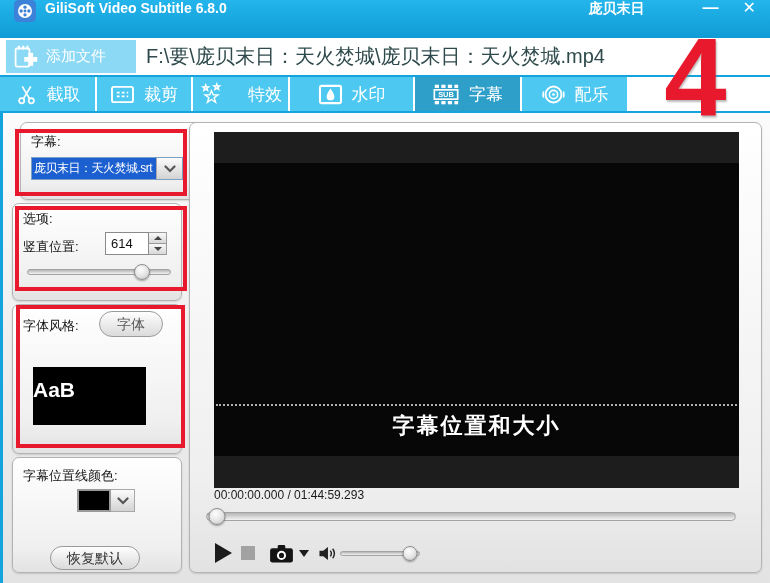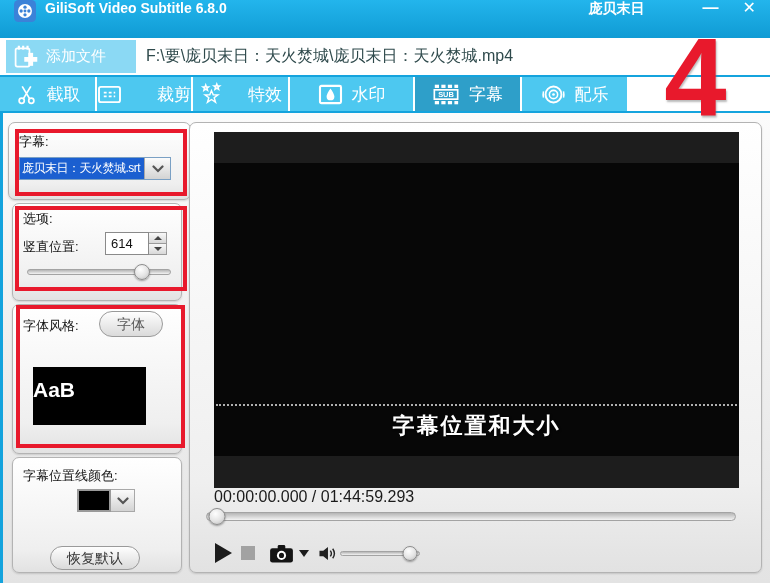--- a/index.html
+++ b/index.html
@@ -24,30 +24,30 @@
   
   .toolbar {
     height: 39px; background: #fff; border-bottom: 2px solid #14a3dd;
     display: flex; align-items: center;
   }
   .add-file-btn {
     margin-left: 6px; width: 130px; height: 33px; background: #8bd9f4;
     display: flex; align-items: center; gap: 7px; padding-left: 7px;
     color: #fff; font-size: 15px; cursor: pointer;
   }
-  .file-path { margin-left: 10px; font-size: 16px; color: #2f4a4c; white-space: nowrap; }
+  .file-path { margin-left: 10px; font-size: 20px; color: #2f4a4c; white-space: nowrap; }
 
   
   .tabbar { height: 36px; background: #fff; border-bottom: 2px solid #14a3dd; display: flex; }
   .tab {
     height: 34px; display: flex; align-items: center; justify-content: center; gap: 9px;
     background: #4dc8f0; color: #fff; font-size: 17px; border-right: 2px solid #fff; cursor: pointer;
   }
   .tab.active { background: #2e9fc9; }
-  .t1 { width: 97px; } .t2 { width: 96px; justify-content: space-between; } .t3 { width: 97px; gap: 24px; }
+  .t1 { width: 97px; } .t2 { width: 96px; } .t3 { width: 97px; gap: 24px; }
   .t4 { width: 125px; } .t5 { width: 107px; } .t6 { width: 107px; }
 
   
   .anno-number {
     position: absolute; left: 638px; top: 22px; width: 115px; z-index: 60;
     font-size: 112px; font-weight: bold; line-height: 1; color: #e8192c;
     text-align: center; text-shadow: 1px 2px 2px rgba(120,120,120,.5);
     pointer-events: none;
   }
   .anno-box { position: absolute; border: 4px solid #e8192c; z-index: 40; pointer-events: none; }
@@ -56,21 +56,21 @@
   .a3 { left: 16px; top: 192px; width: 169px; height: 143px; }
 
   
   .main { position: relative; height: 470px; background: linear-gradient(#fbfbfb, #e3e3e3); }
   .edge-strip { position: absolute; left: 0; top: 0; bottom: 0; width: 3px; background: #14a3dd; }
   .panel {
     position: absolute; border: 1px solid #b3b3b3; border-radius: 7px;
     background: linear-gradient(180deg, #ffffff 0%, #efefef 80%, #e2e2e2 100%);
     box-shadow: 0 1px 2px rgba(0,0,0,.14);
   }
-  .p-sub   { left: 8px; top: 9px;   width: 183px; height: 78px; padding-left: 46px; }
+  .p-sub   { left: 20px; top: 9px;   width: 183px; height: 78px; padding-left: 46px; }
   .p-opt   { left: 12px; top: 90px;  width: 170px; height: 98px; }
   .p-font  { left: 12px; top: 191px; width: 170px; height: 150px; }
   .p-color { left: 12px; top: 344px; width: 170px; height: 116px; }
   .p-view  { left: 189px; top: 9px;  width: 573px; height: 451px; }
   .lbl { position: absolute; font-size: 13px; color: #141414; white-space: nowrap; }
 
   
   .combo { position: absolute; display: flex; border: 1px solid #7aa0c4; background: #fff; }
   .combo .sel {
     flex: 1; background: #1b5fd0; color: #fff; font-size: 12px; line-height: 19px;
@@ -142,21 +142,21 @@
   
   .video { position: absolute; left: 24px; top: 9px; width: 525px; height: 356px; background: #070707; }
   .letterbox { position: absolute; left: 0; right: 0; background: #1d1d1d; }
   .lb-top { top: 0; height: 31px; } .lb-bottom { bottom: 0; height: 32px; }
   .pos-line { position: absolute; left: 2px; right: 2px; top: 272px; border-top: 2px dotted #b0b0b0; }
   .overlay-text {
     position: absolute; left: 0; right: 0; top: 279px; text-align: center;
     color: #fff; font-size: 22px; font-weight: bold; letter-spacing: 2px;
     text-shadow: 1px 1px 2px #000;
   }
-  .time-display { position: absolute; left: 24px; top: 365px; font-size: 16px; color: #1a1a1a; }
+  .time-display { position: absolute; left: 24px; top: 365px; font-size: 12px; color: #1a1a1a; }
   .seek-slider { left: 16px; top: 385px; width: 530px; height: 17px; }
   .seek-slider .track { top: 4px; height: 9px; }
   .seek-slider .thumb { width: 17px; height: 17px; top: 0; }
 
   .controls { position: absolute; left: 25px; top: 419px; height: 22px; display: flex; align-items: center; }
   .play-btn { width: 0; height: 0; border-top: 10px solid transparent; border-bottom: 10px solid transparent; border-left: 17px solid #1c1c1c; margin-right: 9px; cursor: pointer; }
   .stop-btn { width: 14px; height: 14px; background: #a2a2a2; margin-right: 14px; cursor: pointer; }
   .cam-btn { margin-right: 5px; cursor: pointer; display: flex; align-items: center; }
   .cam-drop { width: 0; height: 0; border-left: 5px solid transparent; border-right: 5px solid transparent; border-top: 7px solid #1c1c1c; margin-right: 9px; cursor: pointer; }
   .speaker { margin-right: 3px; display: flex; align-items: center; }

